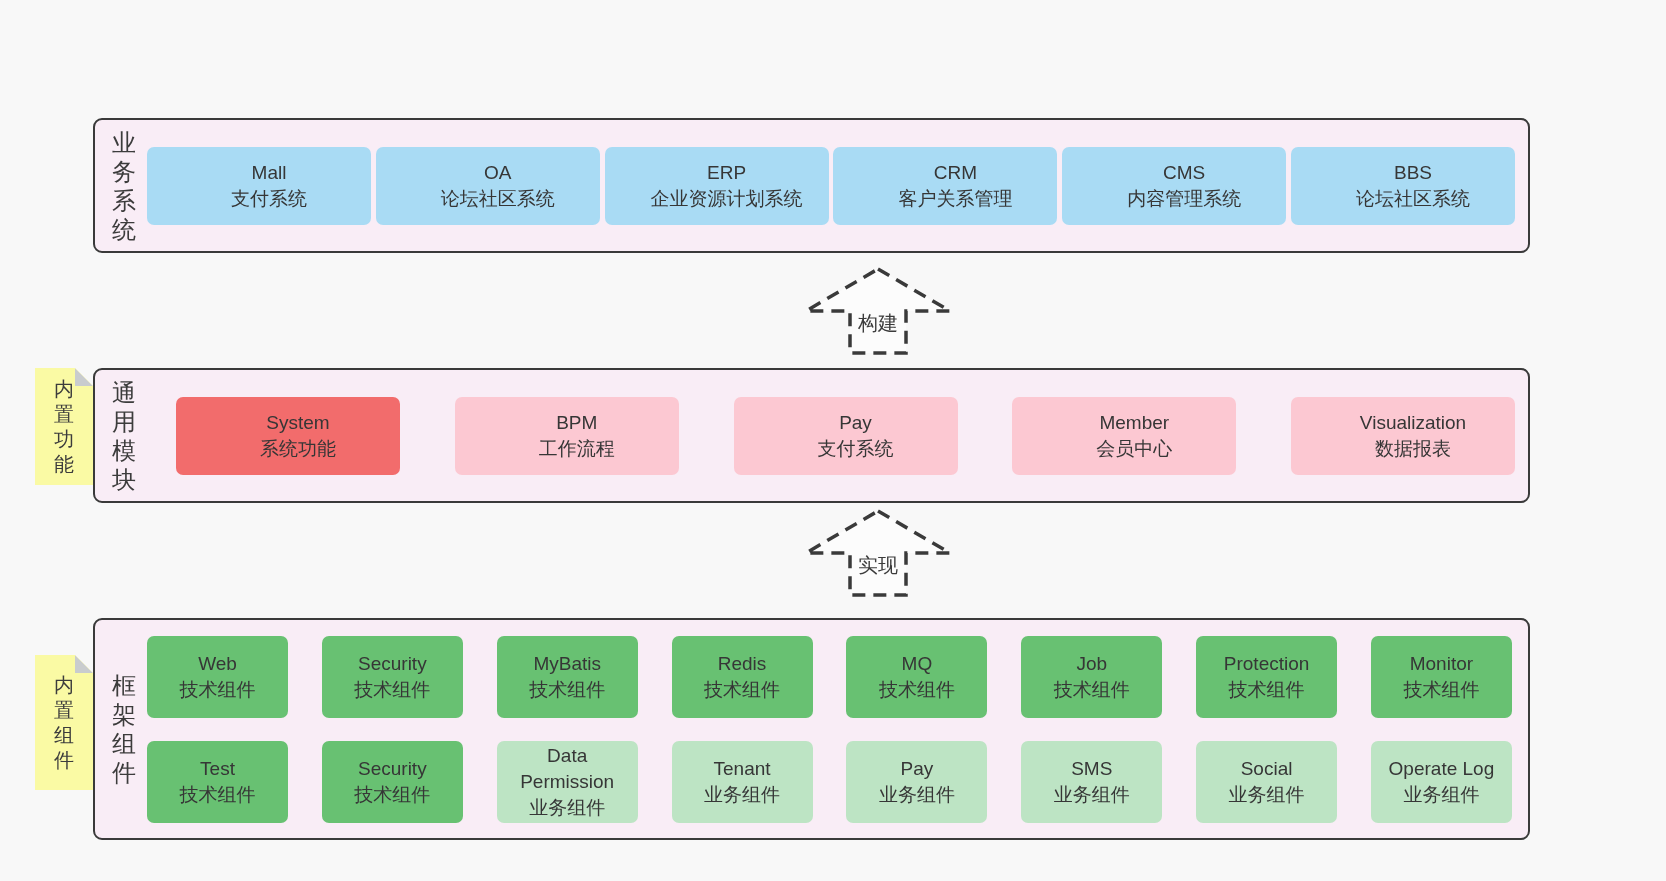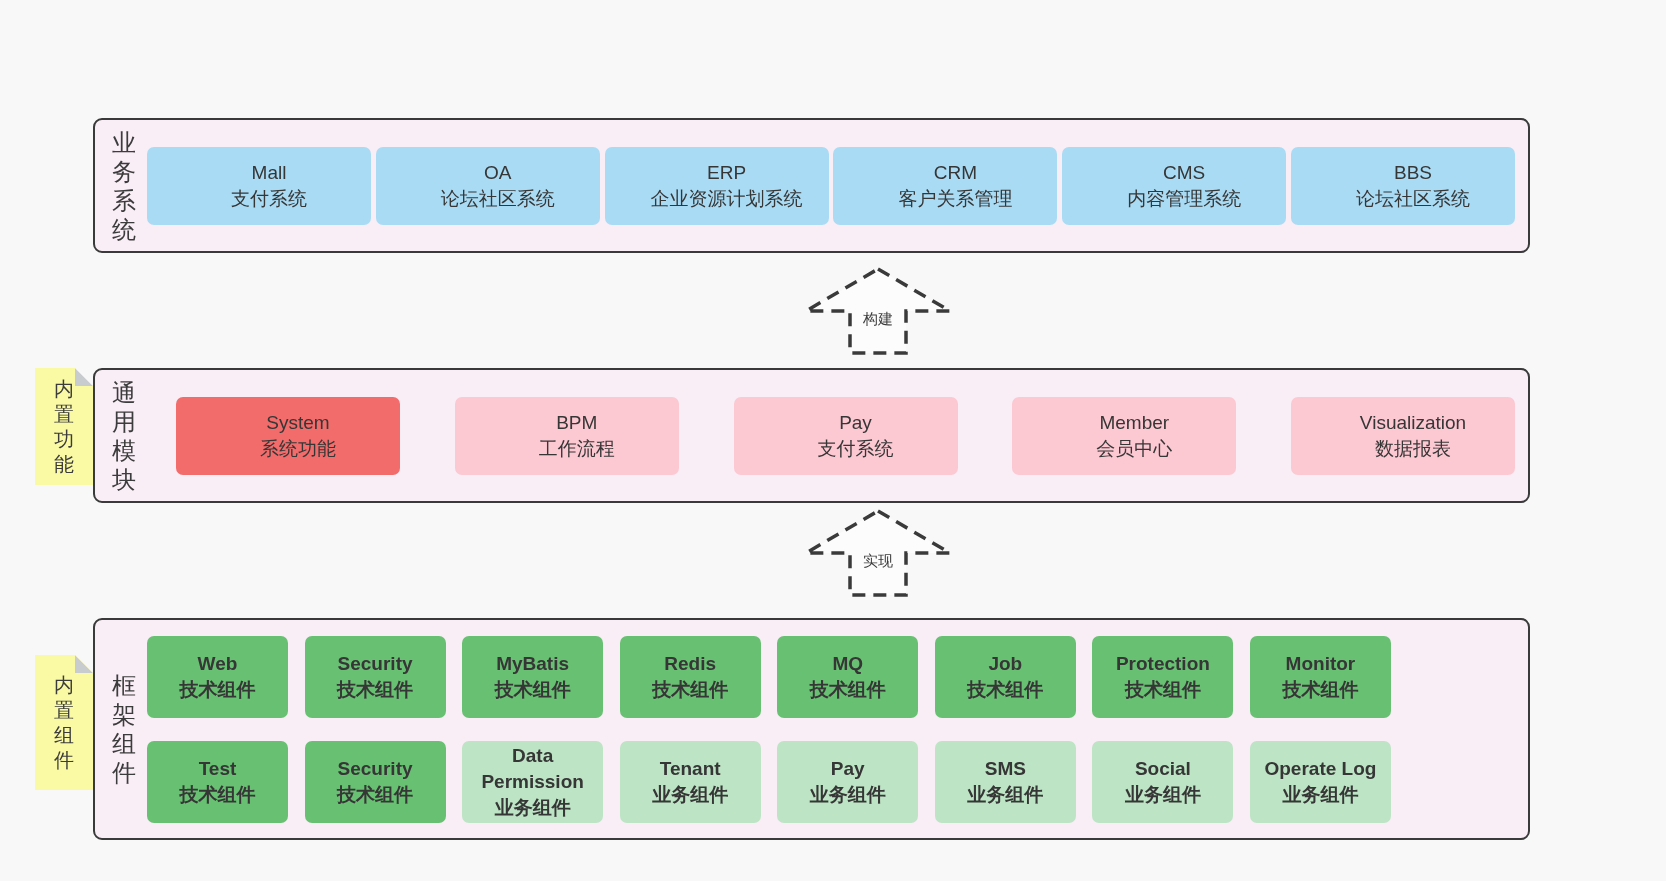--- a/index.html
+++ b/index.html
@@ -27,21 +27,21 @@
     position:absolute;left:10px;top:0;bottom:0;width:38px;
     display:flex;flex-direction:column;justify-content:center;align-items:center;
     font-size:24px;line-height:29px;color:var(--text);
   }
   .rows{
     position:absolute;left:52px;top:0;bottom:0;right:15px;
     display:flex;flex-direction:column;justify-content:center;gap:23px;
   }
   .boxrow{display:flex;justify-content:space-between;}
   .band-1 .boxrow,.band-2 .boxrow{width:1368px;}
-  .band-3 .boxrow{width:1244px;font-weight:bold;}
+  .band-3 .boxrow{width:1365px;}
 
   
   .box{
     border-radius:7px;display:flex;flex-direction:column;justify-content:center;
     align-items:center;text-align:center;font-size:19px;line-height:26px;color:#363636;
     box-sizing:border-box;padding:2px 6px;
   }
   .band-1 .box,.band-2 .box{width:224px;height:78px;padding-left:26px;}
   .band-3 .box{width:141px;height:82px;}
   .v-blue{background:var(--blue);}
@@ -68,21 +68,21 @@
   .arrow{position:absolute;width:160px;height:90px;z-index:1;}
   .arrow-1{left:798px;top:266px;}
   .arrow-2{left:798px;top:508px;}
   .arrow svg{position:absolute;inset:0;}
   .arrow polygon{
     fill:#fcfcfc;stroke:var(--band-border);stroke-width:3.5;
     stroke-dasharray:13 8;
   }
   .arrow-label{
     position:absolute;left:50%;top:44px;transform:translateX(-50%);
-    background:#fcfcfc;padding:0 3px;font-size:15px;color:var(--text);white-space:nowrap;
+    background:#fcfcfc;padding:0 3px;font-size:20px;color:var(--text);white-space:nowrap;
   }
 </style>
 </head>
 <body>
 
 <div class="canvas">
 
   <div class="sticky sticky-1">
     <span class="fold"></span>
   <div>内</div>

